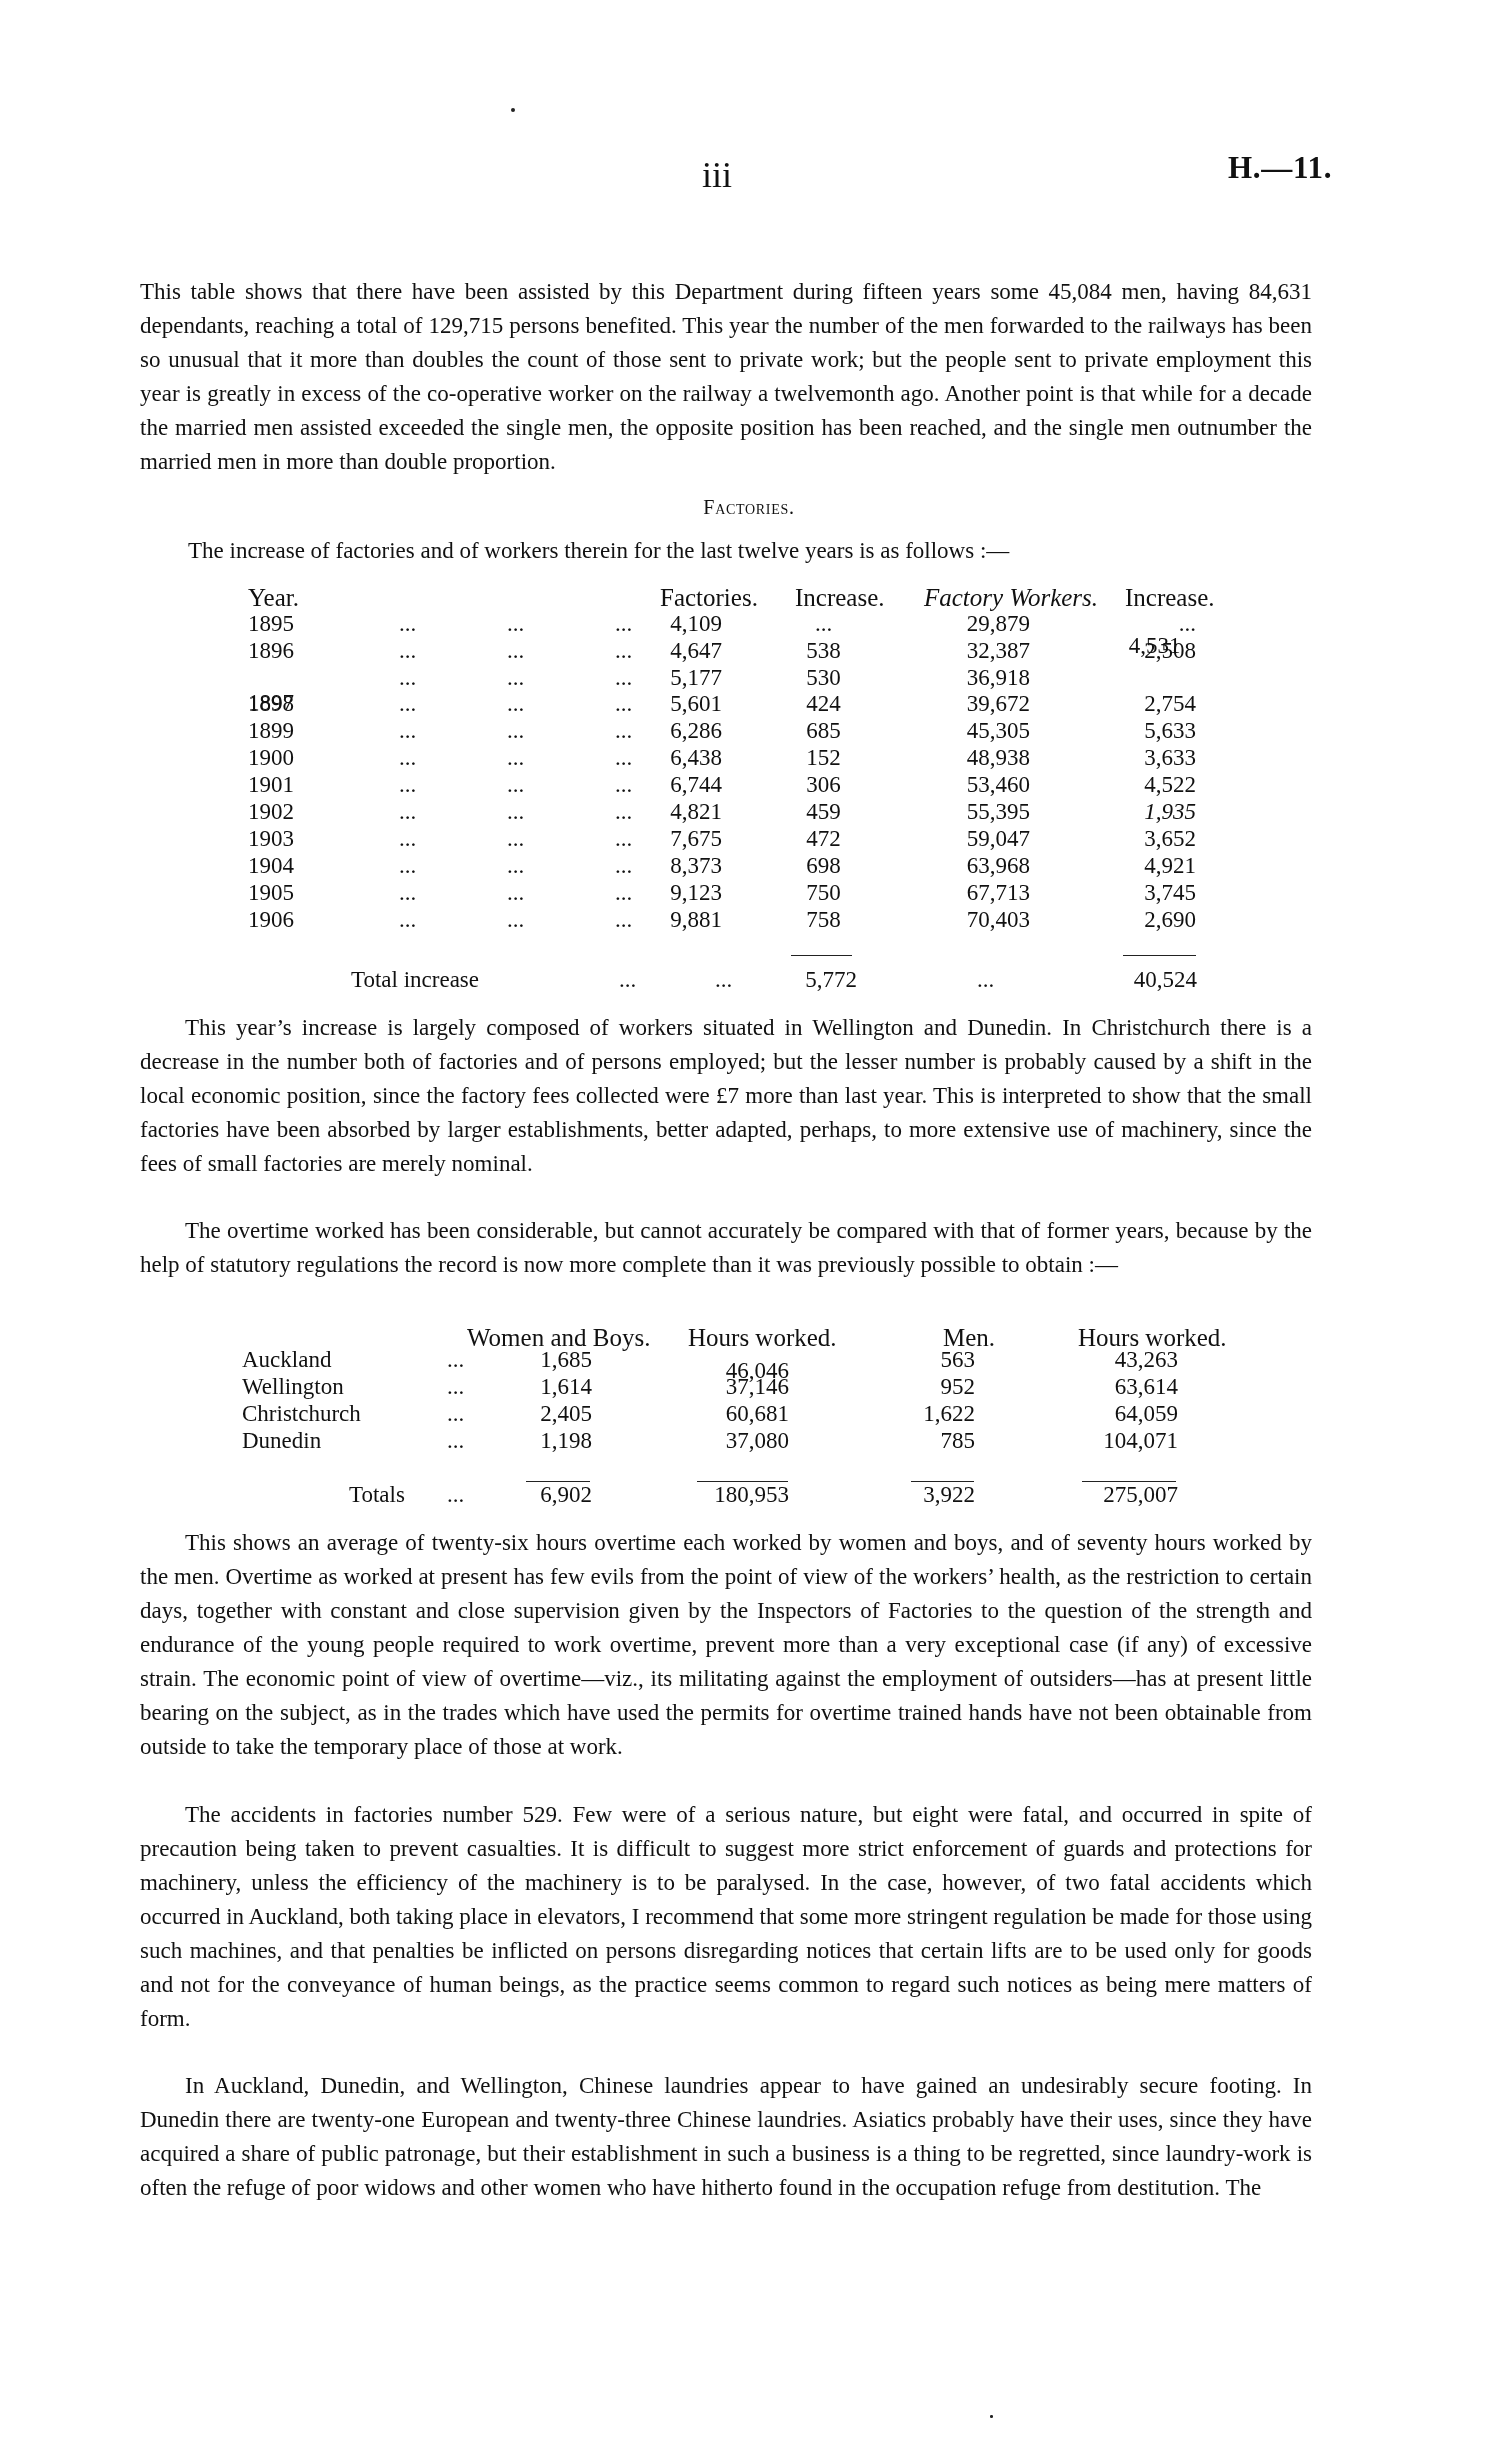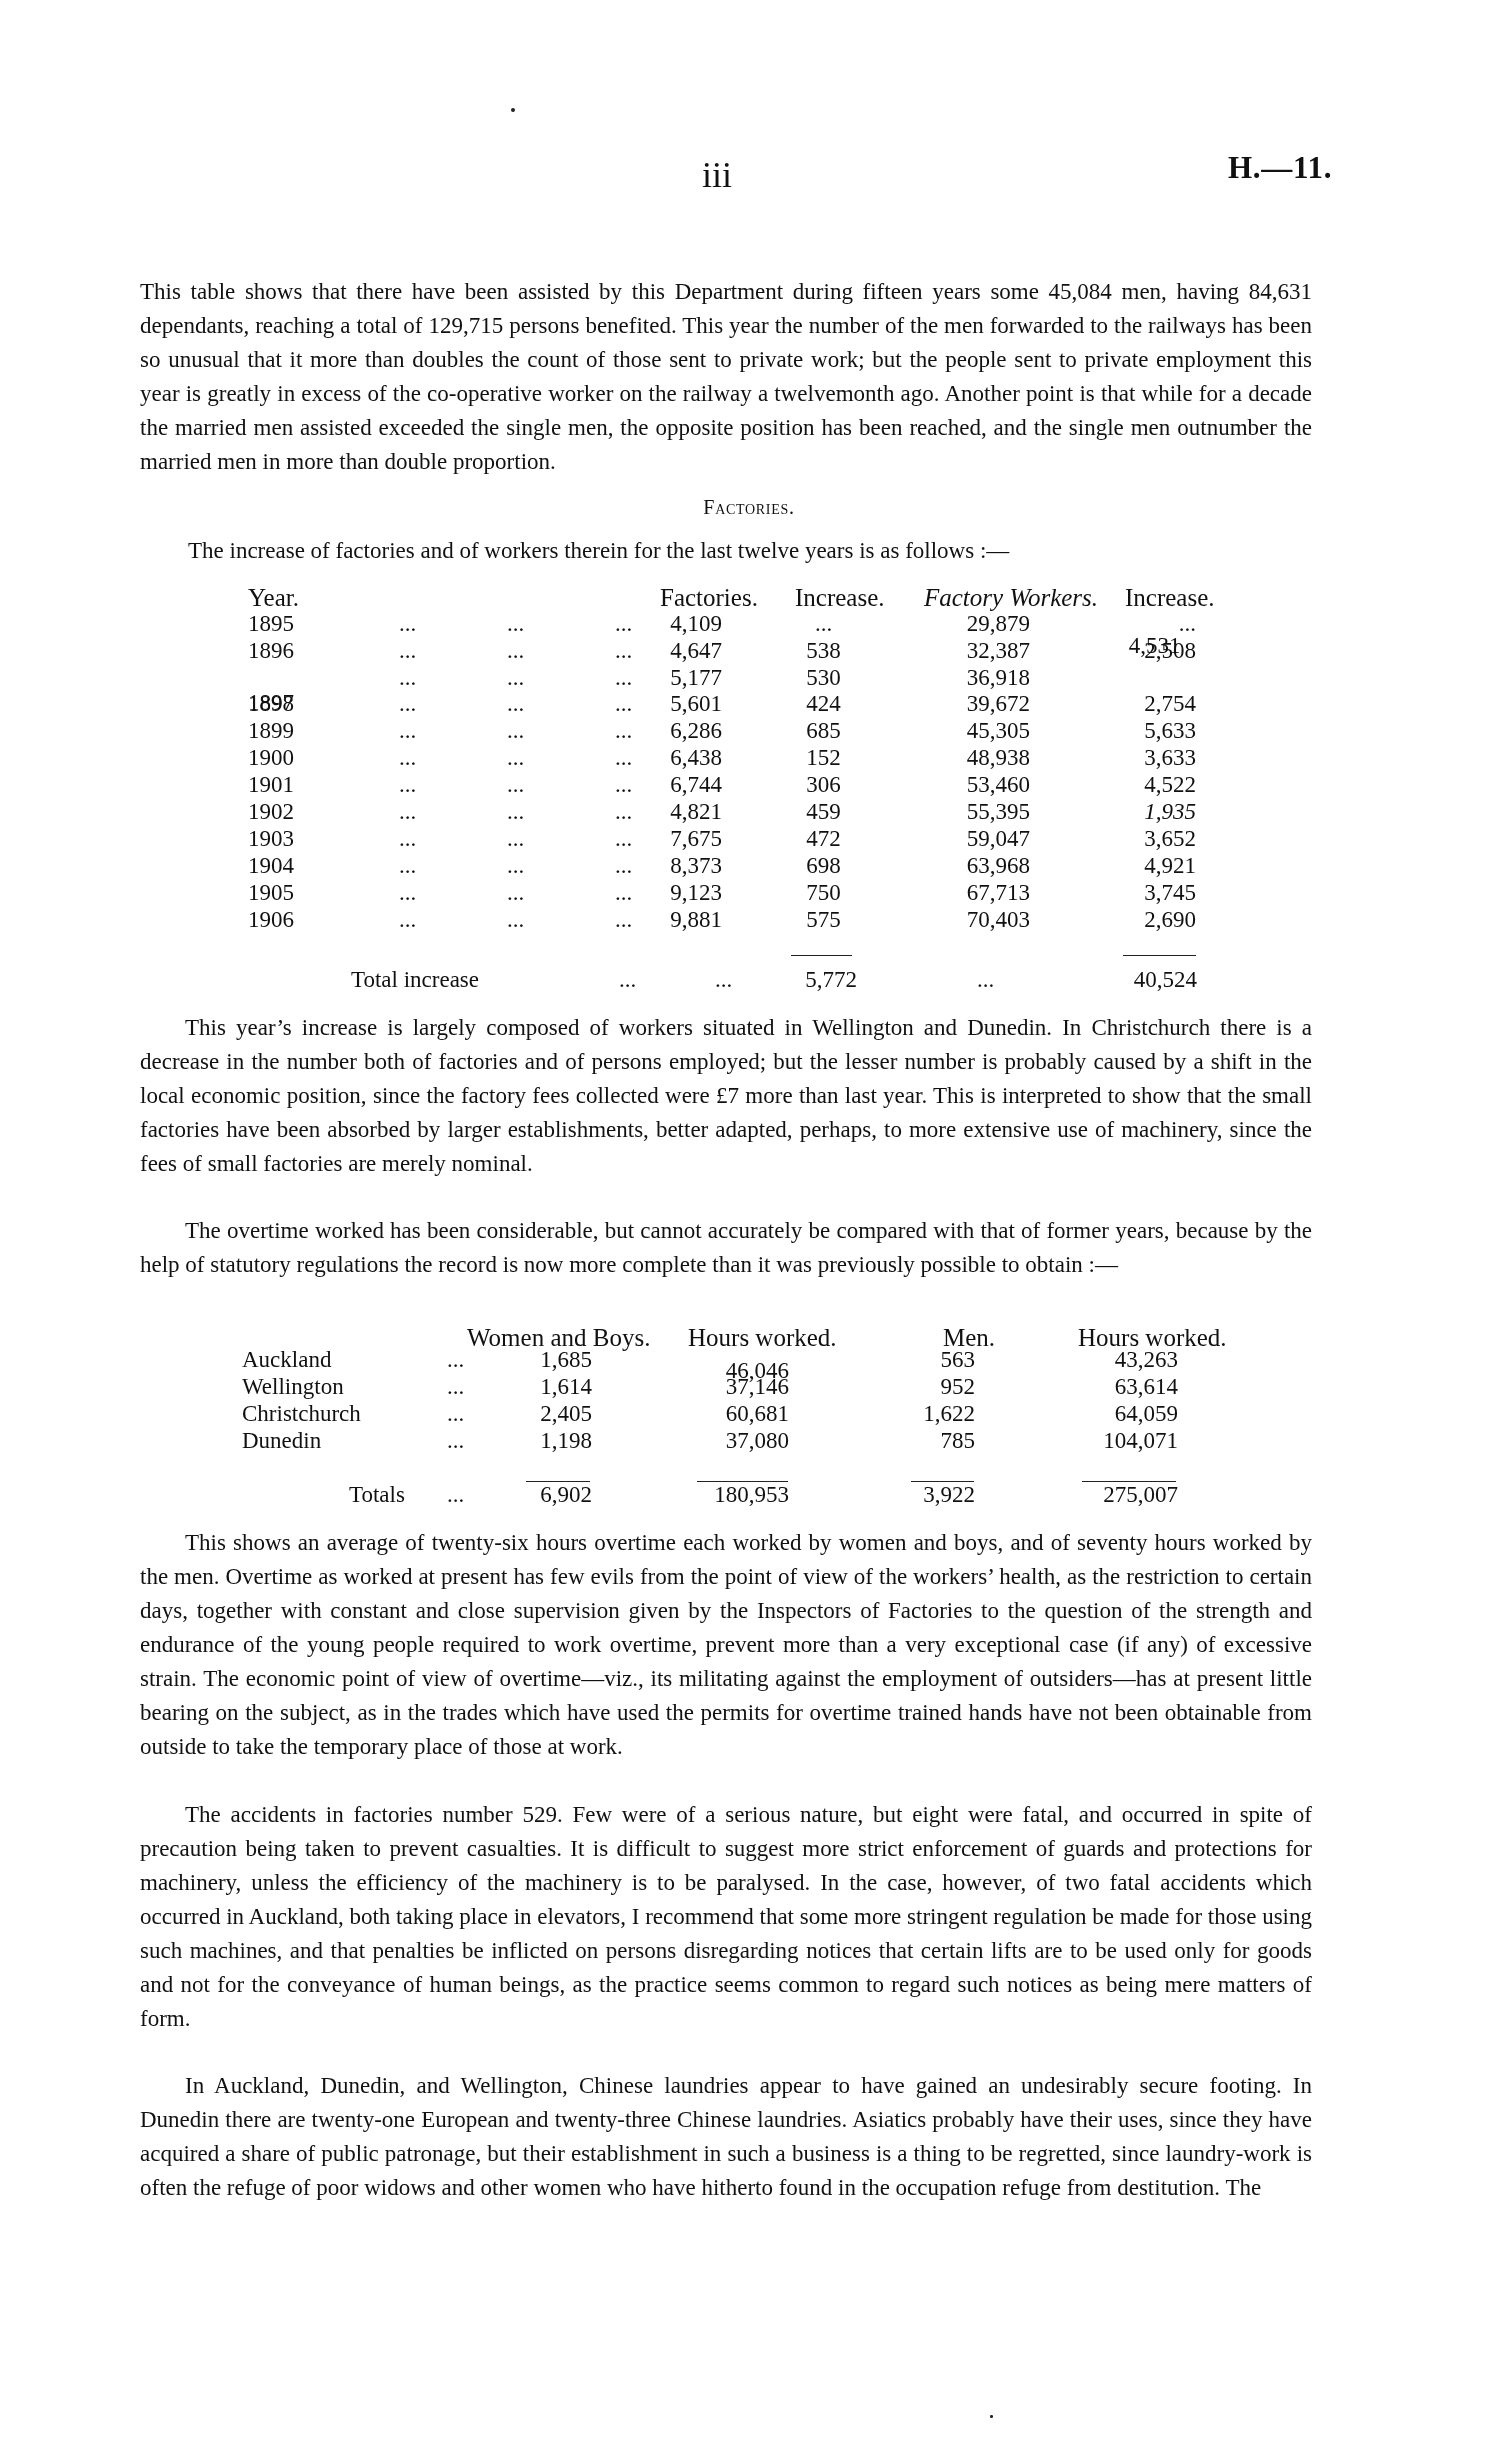--- a/index.html
+++ b/index.html
@@ -150,21 +150,21 @@
         <div class="cell c" style="left:793px;top:880px;width:61px;">750</div>
         <div class="cell r" style="left:944px;top:880px;width:86px;">67,713</div>
         <div class="cell r" style="left:1113px;top:880px;width:83px;">3,745</div>
       </div>
       <div>
         <div class="cell" style="left:248px;top:907px;">1906</div>
         <div class="cell" style="left:399px;top:907px;">...</div>
         <div class="cell" style="left:507px;top:907px;">...</div>
         <div class="cell" style="left:615px;top:907px;">...</div>
         <div class="cell r" style="left:648px;top:907px;width:74px;">9,881</div>
-        <div class="cell c" style="left:793px;top:907px;width:61px;">575</div>
+        <div class="cell c" style="left:793px;top:907px;width:61px;">758</div>
         <div class="cell r" style="left:944px;top:907px;width:86px;">70,403</div>
         <div class="cell r" style="left:1113px;top:907px;width:83px;">2,690</div>
       </div>
     </div>
 
   <div class="rule" style="left:791px;top:955px;width:61px;"></div>
   <div class="rule" style="left:1123px;top:955px;width:73px;"></div>
   <div class="cell" style="left:351px;top:967px;">Total increase</div>
   <div class="cell" style="left:619px;top:967px;">...</div>
   <div class="cell" style="left:715px;top:967px;">...</div>

